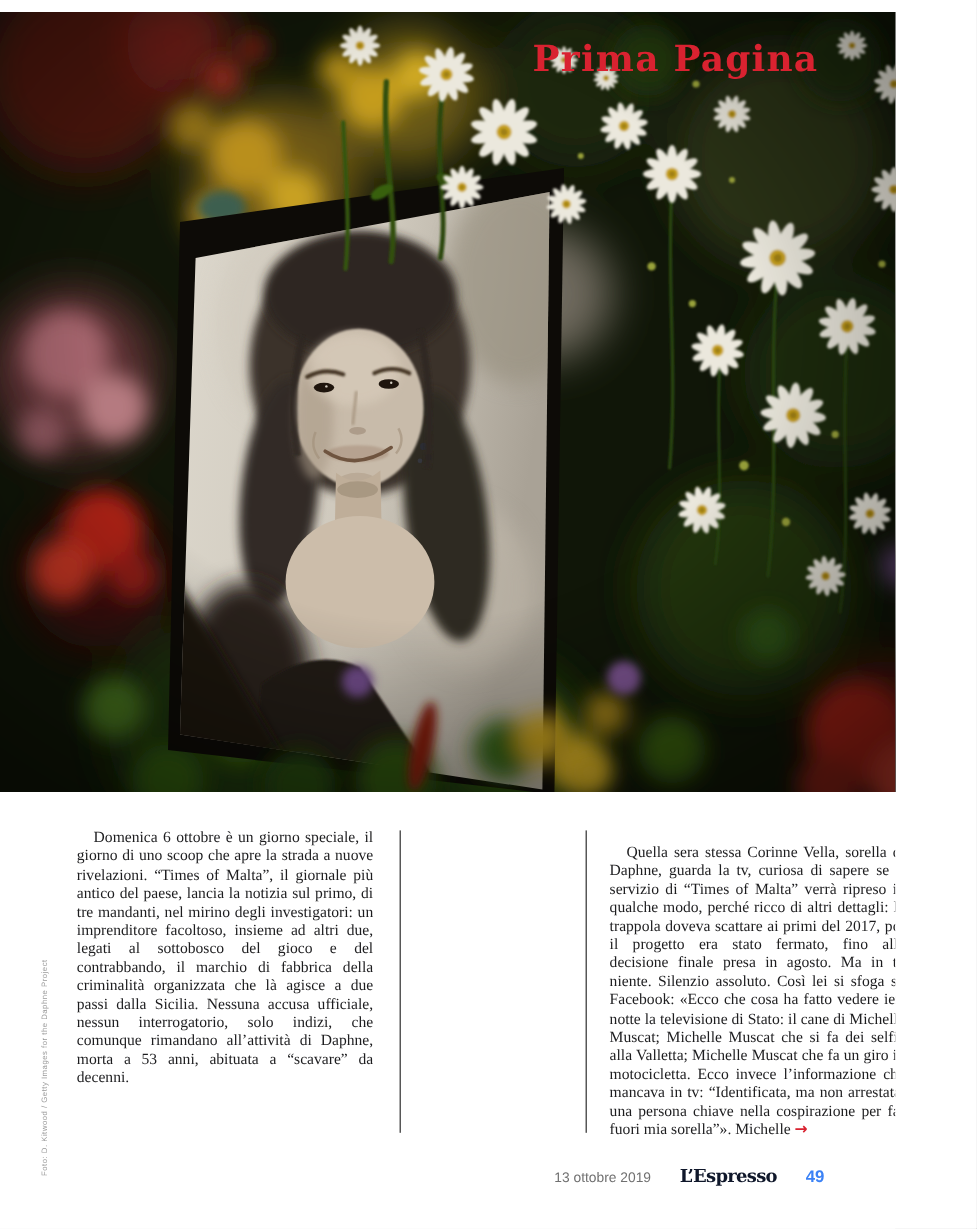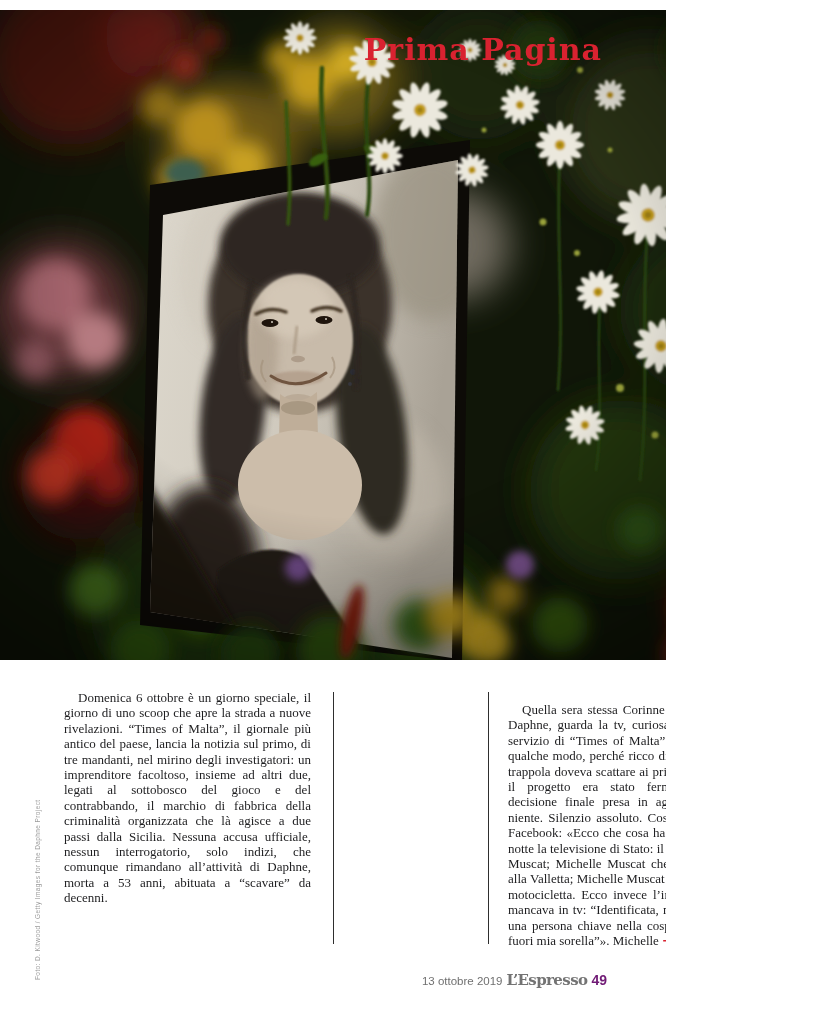--- a/index.html
+++ b/index.html
@@ -1,16 +1,16 @@
 <!DOCTYPE html>
 <html lang="it" style="--accent-red: #d92230; --bar-red: #ea1b2b; --body-text: #1d1d1f;"><head>
 <meta charset="utf-8">
 <style>
   html,body { margin:0; padding:0; background:#ffffff; }
-  .page { position:relative; width:666px; height:1024px; background:#ffffff; overflow:hidden;
+  .page { position:relative; width:746px; height:1024px; background:#ffffff; overflow:hidden;
           font-family:"Liberation Serif", serif; }
 
   .photo-wrap { position:absolute; left:0; top:10px; width:776px; height:650px; }
   .photo-wrap svg { display:block; }
 
   .section-label { position:absolute; top:32px; right:64px;
       font-family:"DejaVu Serif", serif; font-weight:bold; font-size:30px;
       letter-spacing:1px; color:var(--accent-red,#d92230); }
 
   .red-bar { position:absolute; left:777px; top:13px; width:21px; height:988px;
@@ -28,25 +28,25 @@
   .col3 { left:508px; width:246px;margin-top:12px; }
 
   .vdiv { position:absolute; top:692px; width:1px; height:252px; background:#2e2e2e; }
   .vdiv1 { left:333px; }
   .vdiv2 { left:488px; }
 
   .caption { position:absolute; left:356px; top:694px; width:118px;
       font-family:"Liberation Sans", sans-serif; font-weight:bold; font-size:11px;
       line-height:13.6px; color:#191919; }
 
-  .footer { position:absolute; top:971px; right:59px; display:flex; align-items:baseline; gap:4px; }
+  .footer { position:absolute; top:971px; right:59px; display:flex; align-items:baseline; gap:24px; }
   .f-date { font-family:"Liberation Sans", sans-serif; font-size:11.5px; color:#707070; }
   .f-logo { font-family:"DejaVu Serif", serif; font-weight:bold; font-size:15px;
-      color:#737373; letter-spacing:-0.6px; }
-  .f-page { font-family:"Liberation Sans", sans-serif; font-weight:bold; font-size:14px; color:#701a75; }
+      color:#0f172a; letter-spacing:-0.6px; }
+  .f-page { font-family:"Liberation Sans", sans-serif; font-weight:bold; font-size:14px; color:#3b82f6; }
 
   .arrow { color:var(--accent-red,#d92230); font-family:"DejaVu Sans", sans-serif;
       font-weight:bold; font-size:13px; }
 </style>
 </head>
 <body>
 
 <div class="page">
 
   <div class="photo-wrap">

